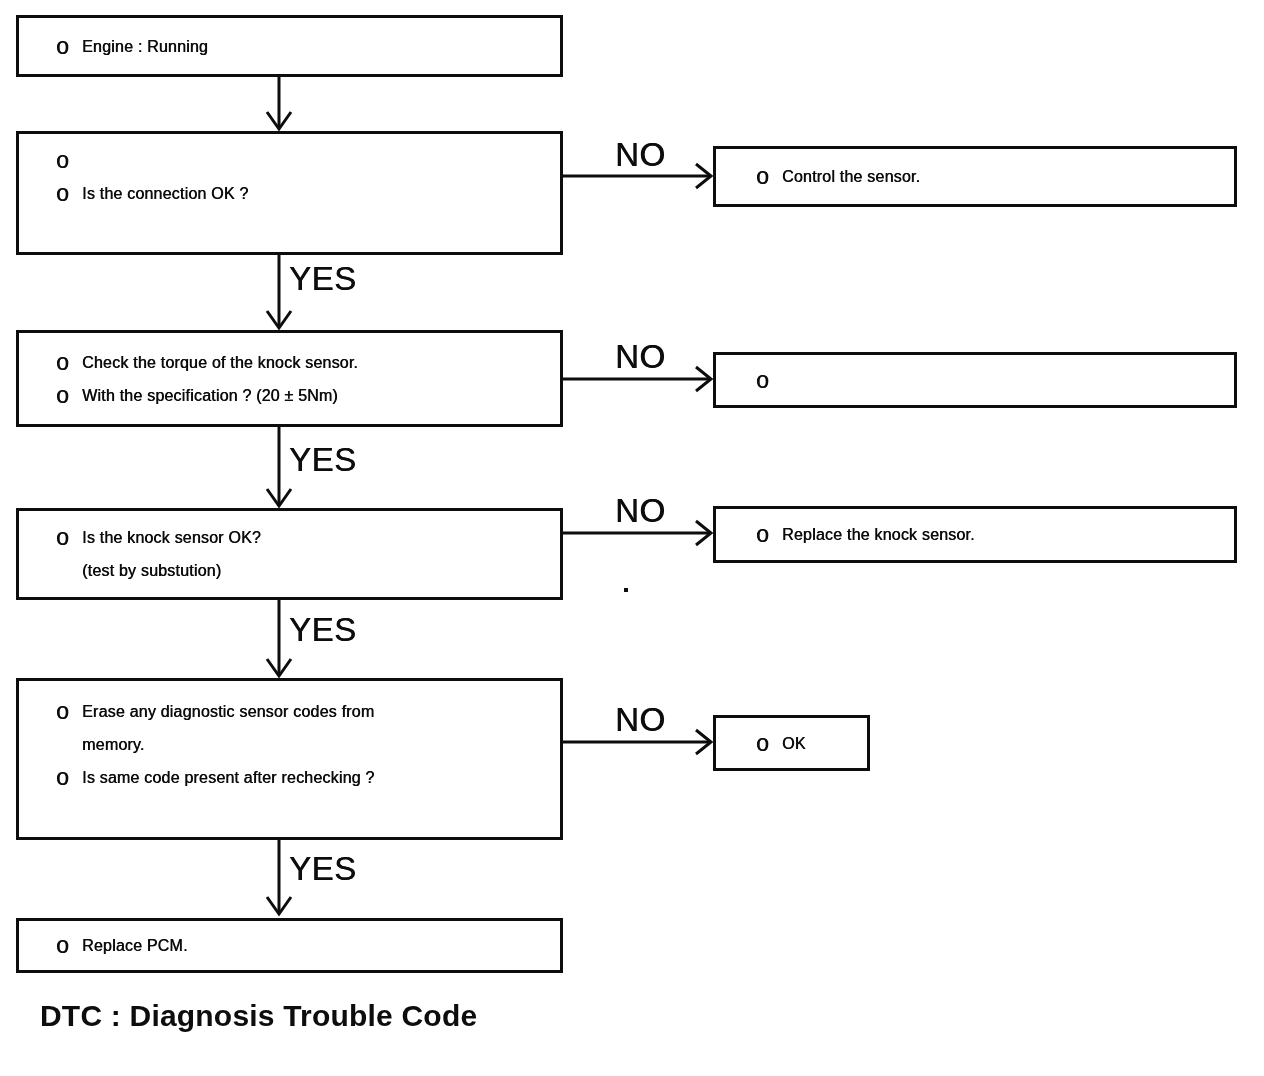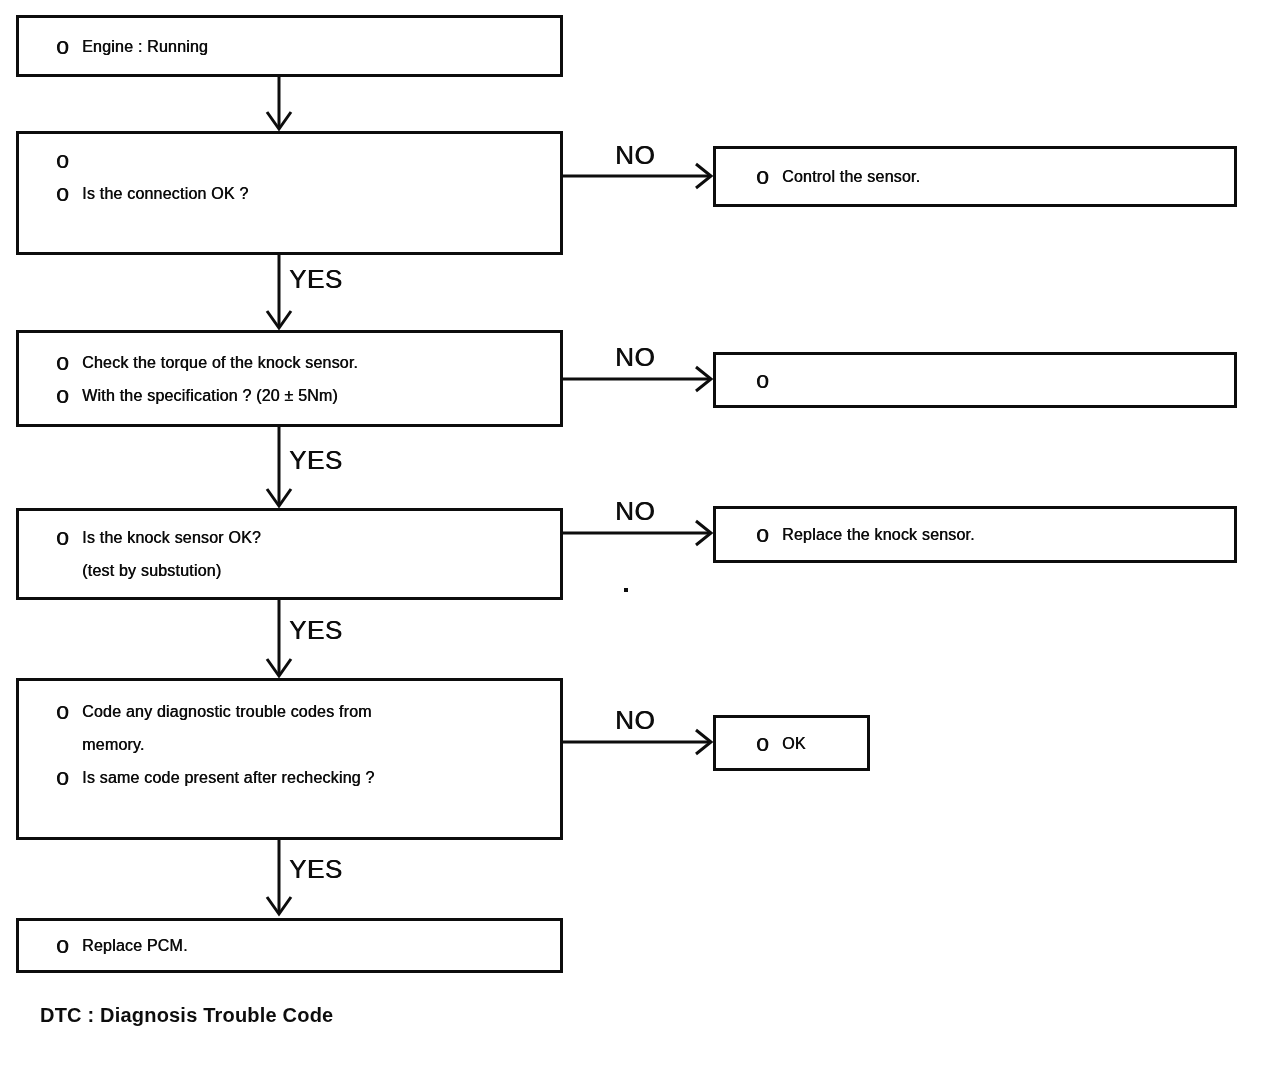--- a/index.html
+++ b/index.html
@@ -19,27 +19,27 @@
     flex:0 0 37px;margin-left:26px;text-align:left;padding-left:11px;
     font-size:23px;line-height:33px;box-sizing:border-box;
     text-shadow:0.5px 0 0 currentColor;
   }
   .rbox .bullet{margin-left:29px;}
   .txt{
     font-size:16px;line-height:33px;white-space:pre-line;
     text-shadow:0.5px 0 0 currentColor;letter-spacing:0.2px;
   }
   .flow-label{
-    position:absolute;font-size:26px;line-height:26px;
+    position:absolute;font-size:33px;line-height:26px;
     text-shadow:0.6px 0 0 currentColor;letter-spacing:0.5px;
   }
   .connectors{position:absolute;left:0;top:0;width:1264px;height:1076px;}
   .footer{
     position:absolute;left:40px;top:997px;
-    font-size:20px;line-height:37px;font-weight:700;letter-spacing:0.2px;
+    font-size:30px;line-height:37px;font-weight:700;letter-spacing:0.2px;
   }
   .speck{position:absolute;left:624px;top:588px;width:4px;height:4px;background:#0d0d0d;}
 </style>
 </head>
 <body>
 
 <div class="canvas">
 
   <svg class="connectors" viewBox="0 0 1264 1076" fill="none" stroke="#0d0d0d" stroke-width="3">
     <g>
@@ -112,21 +112,21 @@
     <div class="item">
       <span class="bullet">o</span>
       <span class="txt">Is the knock sensor OK?
 (test by substution)</span>
     </div>
   </div>
 
   <div class="box top-align" style="left:16px;top:678px;width:547px;height:162px;padding-top:14px;">
     <div class="item">
       <span class="bullet">o</span>
-      <span class="txt">Code any diagnostic trouble codes from
+      <span class="txt">Erase any diagnostic sensor codes from
 memory.</span>
     </div>
     <div class="item">
       <span class="bullet">o</span>
       <span class="txt">Is same code present after rechecking ?</span>
     </div>
   </div>
 
   <div class="box" style="left:16px;top:918px;width:547px;height:55px;">
     <div class="item">

